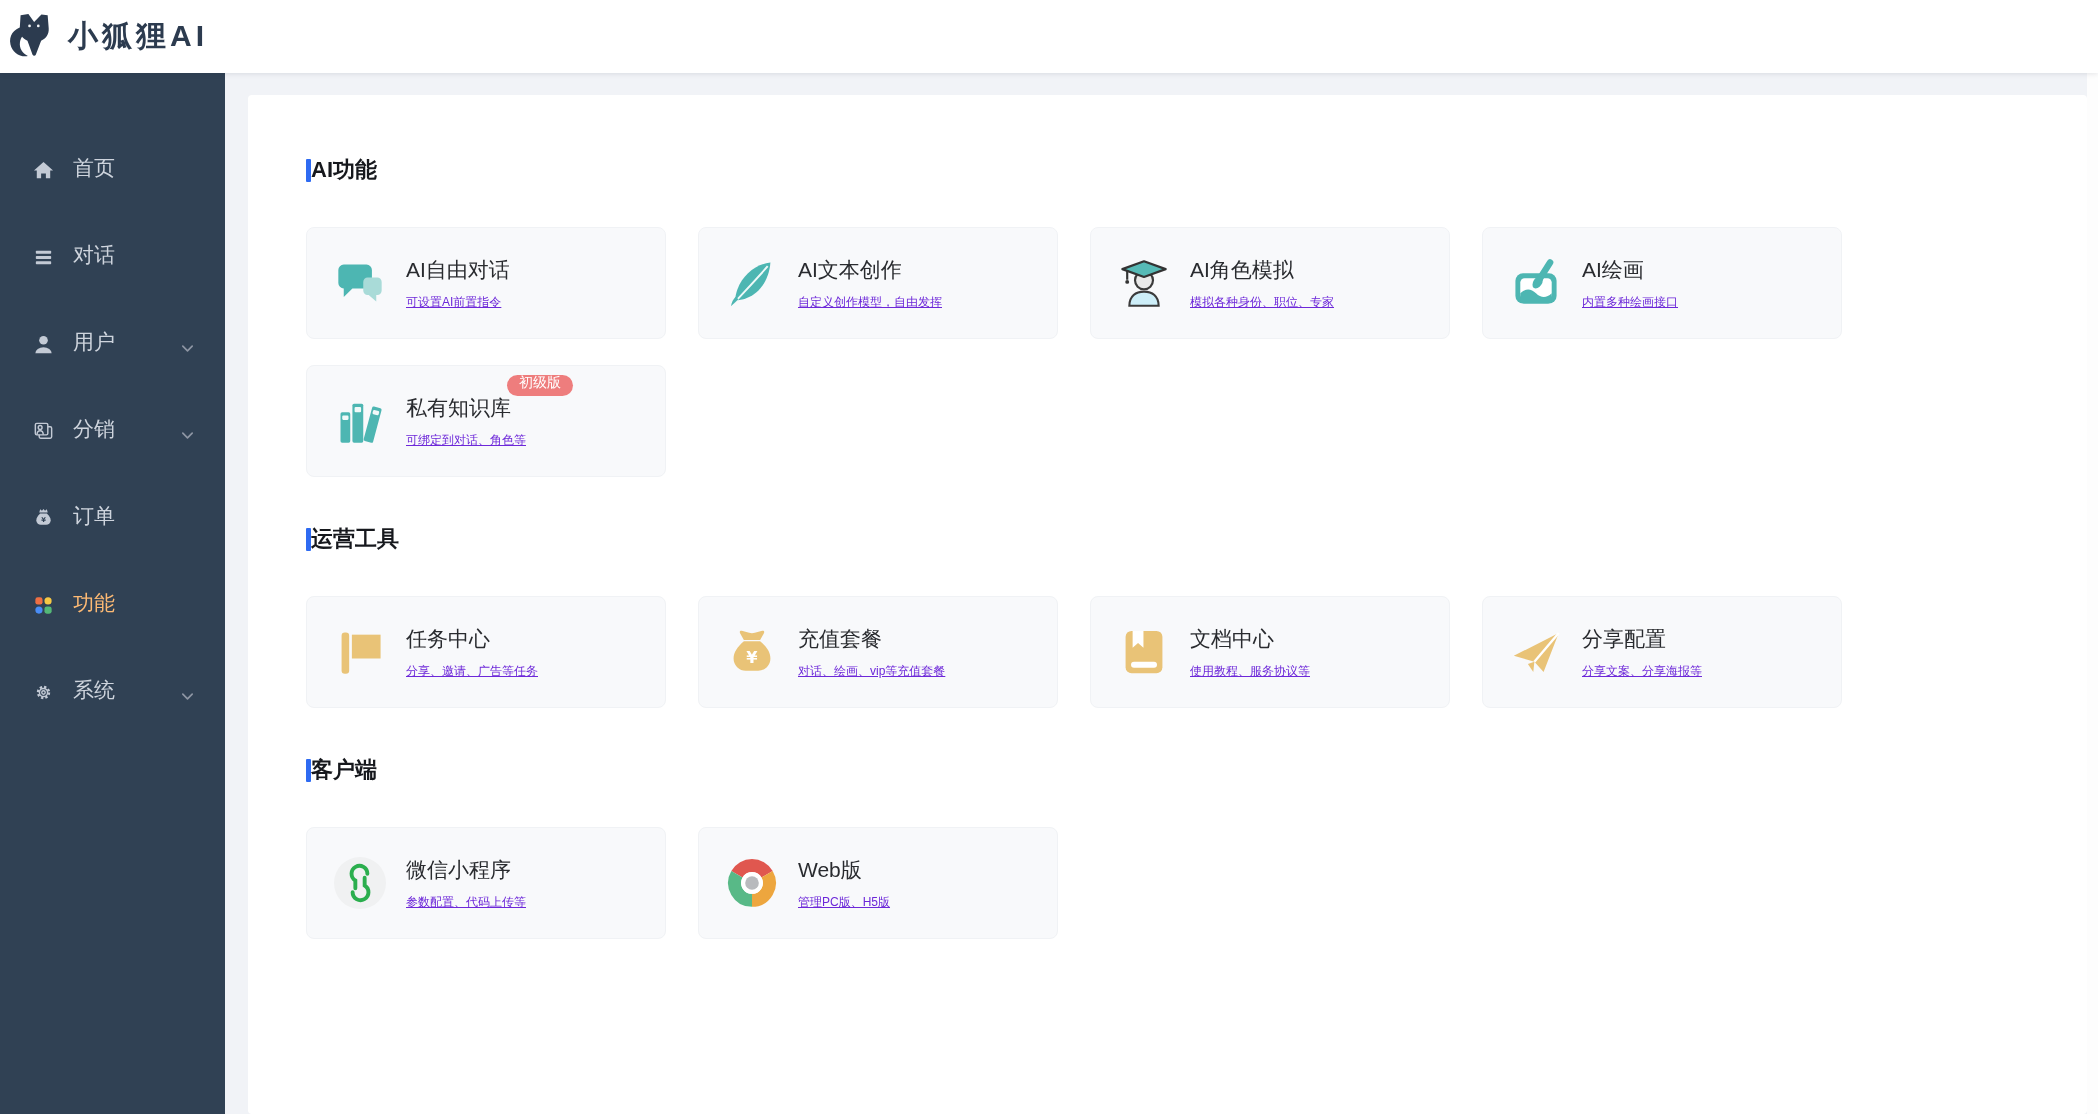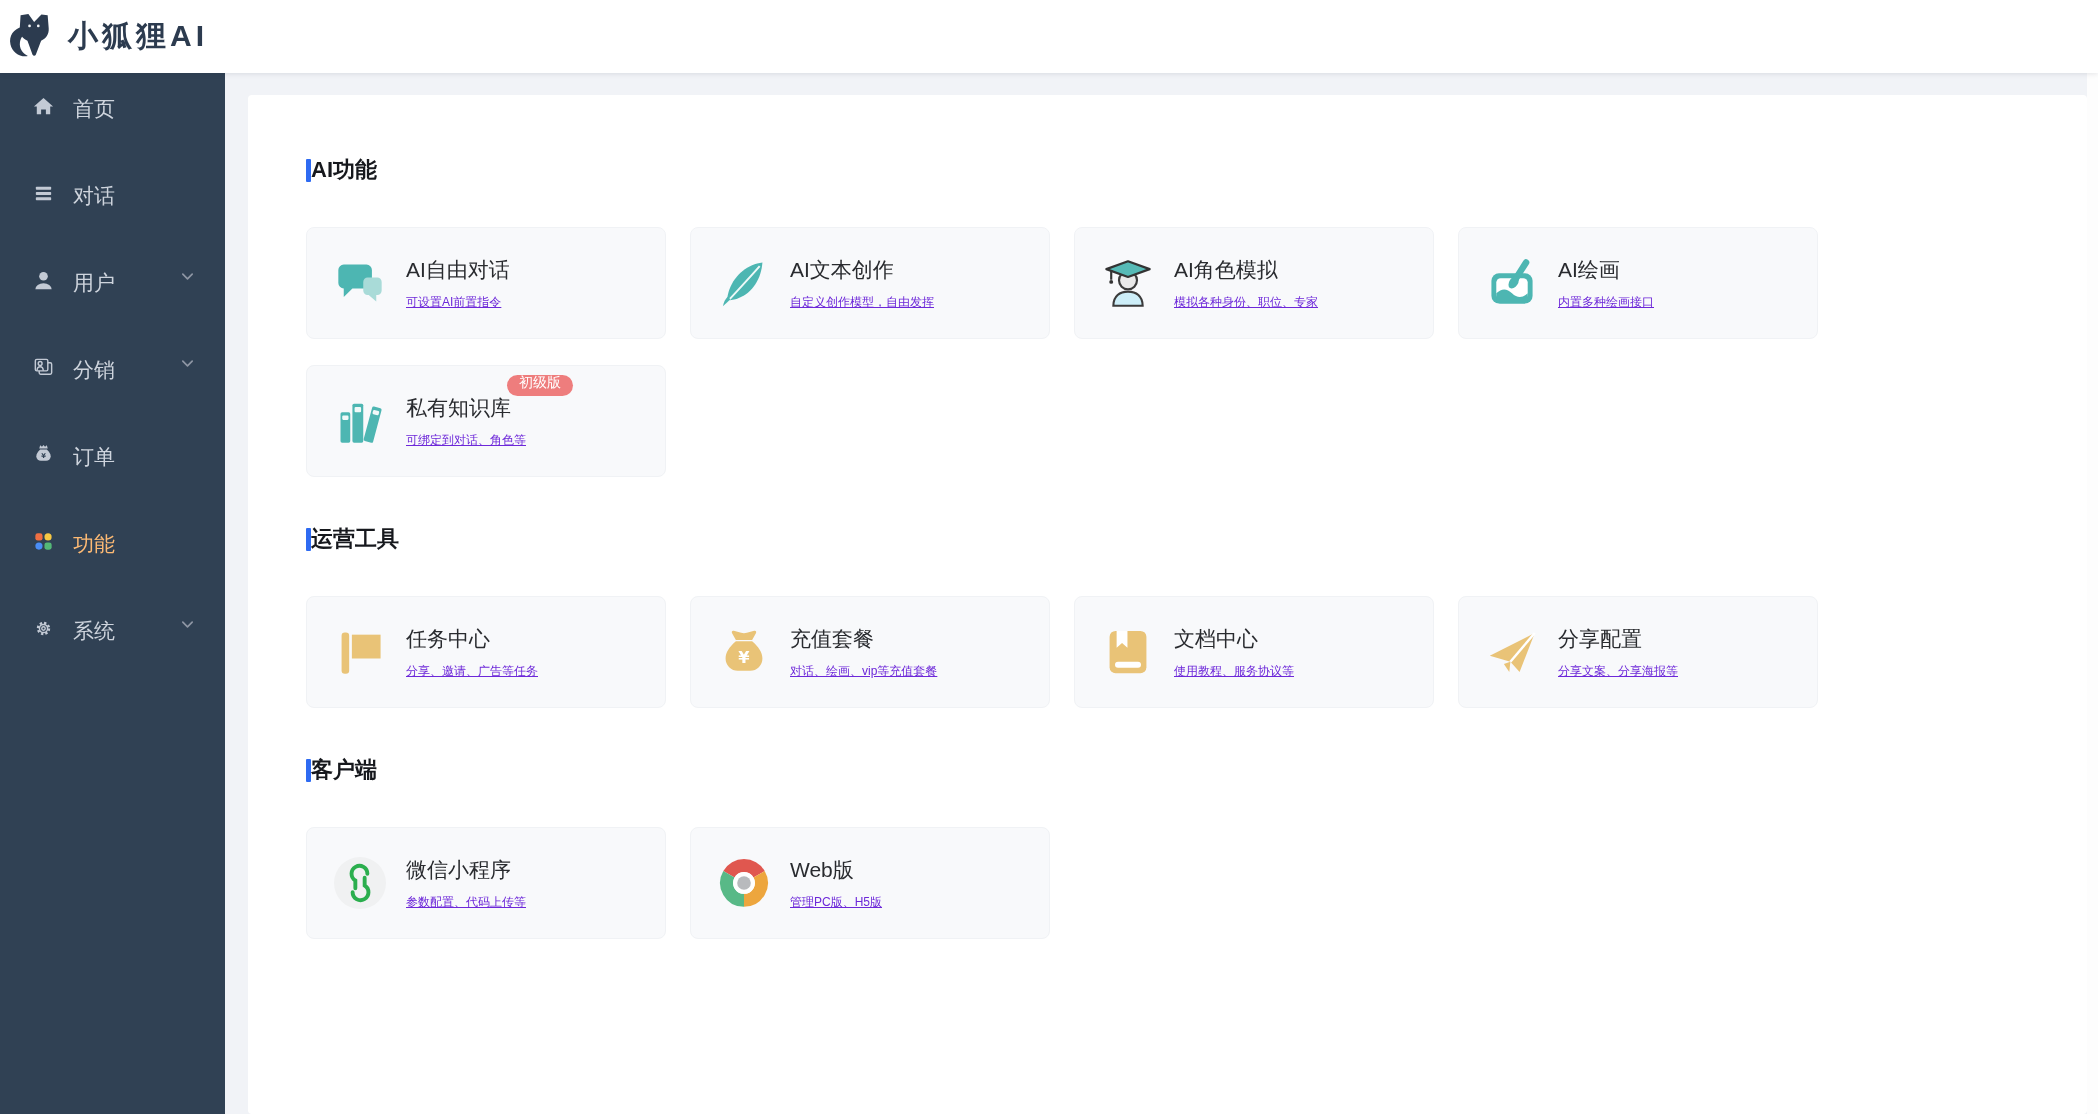--- a/index.html
+++ b/index.html
@@ -14,42 +14,42 @@
     display:flex; align-items:center; padding-left:6px; z-index:20;
     box-shadow: 0 1px 5px rgba(0,21,41,.10);
   }
   .logo { display:flex; align-items:center; gap:12px; }
   .logo svg { width:50px; height:50px; }
   .logo-text { font-size:30px; font-weight:700; color:#2c3b4f; letter-spacing:4px; }
   
   .sidebar { position:absolute; top:73px; left:0; bottom:0; width:225px; background:#304154; z-index:10; }
   .menu { list-style:none; padding-top:22px; }
   .side-item {
-    height:87px; display:flex; align-items:flex-start; padding:0 30px 0 32px;
+    height:87px; display:flex; align-items:flex-end; padding:0 30px 0 32px;
     cursor:pointer; color:#ced4dd; font-size:21px;
   }
   .s-icon { width:23px; height:23px; margin-right:18px; flex:none; display:flex; }
   .s-icon svg { width:100%; height:100%; }
   .chev { margin-left:auto; display:flex; }
   .side-item.active { color:#fdba74; }
   
   .main {
     position:absolute; top:73px; left:225px; right:0; bottom:0;
     background:#f1f3f7; padding:22px 0 0 23px;
   }
   .scroll-track { position:absolute; top:0; right:0; bottom:0; width:11px; background:#fdfdfd; }
   .panel {
     background:#fff; border-radius:4px; width:calc(100% - 11px); height:100%;
     padding:60px 0 0 58px; overflow:hidden;
   }
   .section { margin-bottom:47px; }
   .sec-title { display:flex; align-items:center; margin-bottom:42px; }
   .sec-bar { width:5px; height:23px; border-radius:1px; background:#2e6bf2; }
   .sec-title-text { font-size:22px; font-weight:700; color:#16181d; }
-  .card-grid { display:flex; flex-wrap:wrap; gap:26px 24px; width:1537px; }
+  .card-grid { display:flex; flex-wrap:wrap; gap:26px 32px; width:1537px; }
   .card {
     width:360px; height:112px; background:#f8f9fb; border:1px solid #f0f2f5;
     border-radius:8px; display:flex; align-items:center; padding-left:27px;
     position:relative; cursor:pointer;
   }
   .card-icon { width:52px; height:52px; margin-right:20px; flex:none; display:flex; }
   .card-icon svg { width:100%; height:100%; }
   .card-text { display:flex; flex-direction:column; gap:10px; }
   .card-title { font-size:21px; font-weight:500; color:#292b2f; }
   .card-desc { font-size:12px; color:#6d28d9;text-decoration:underline; }

